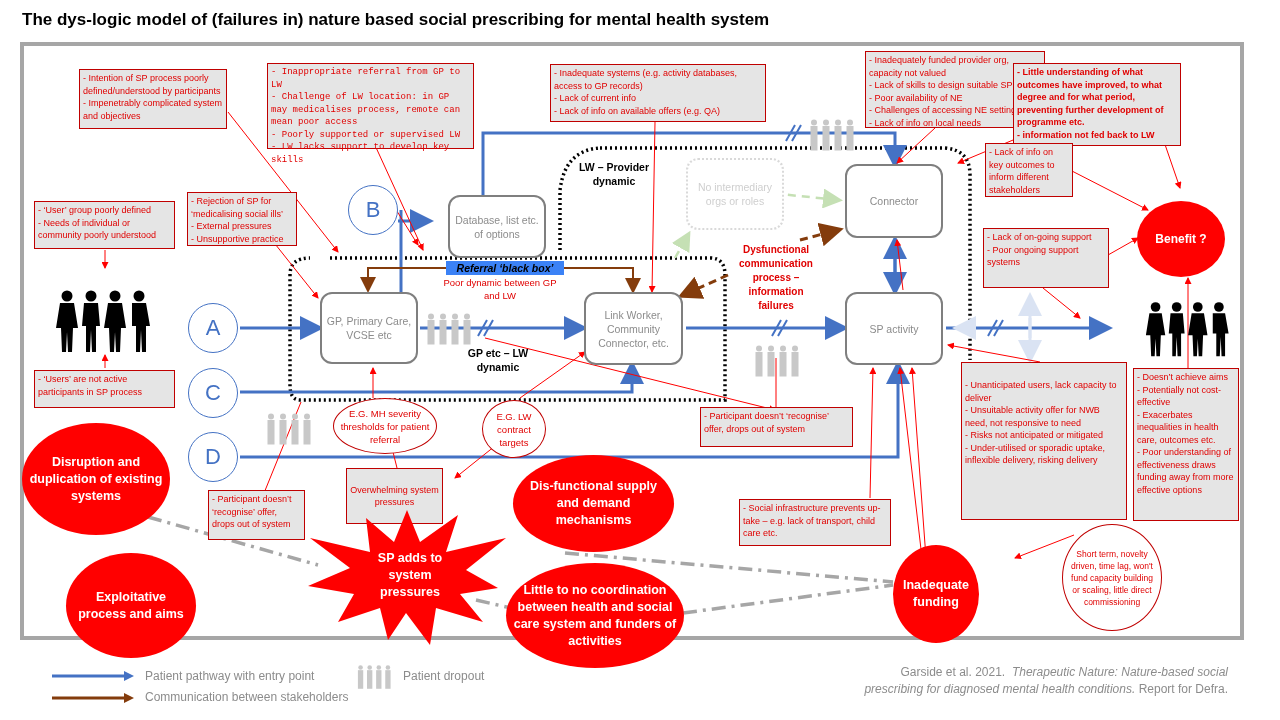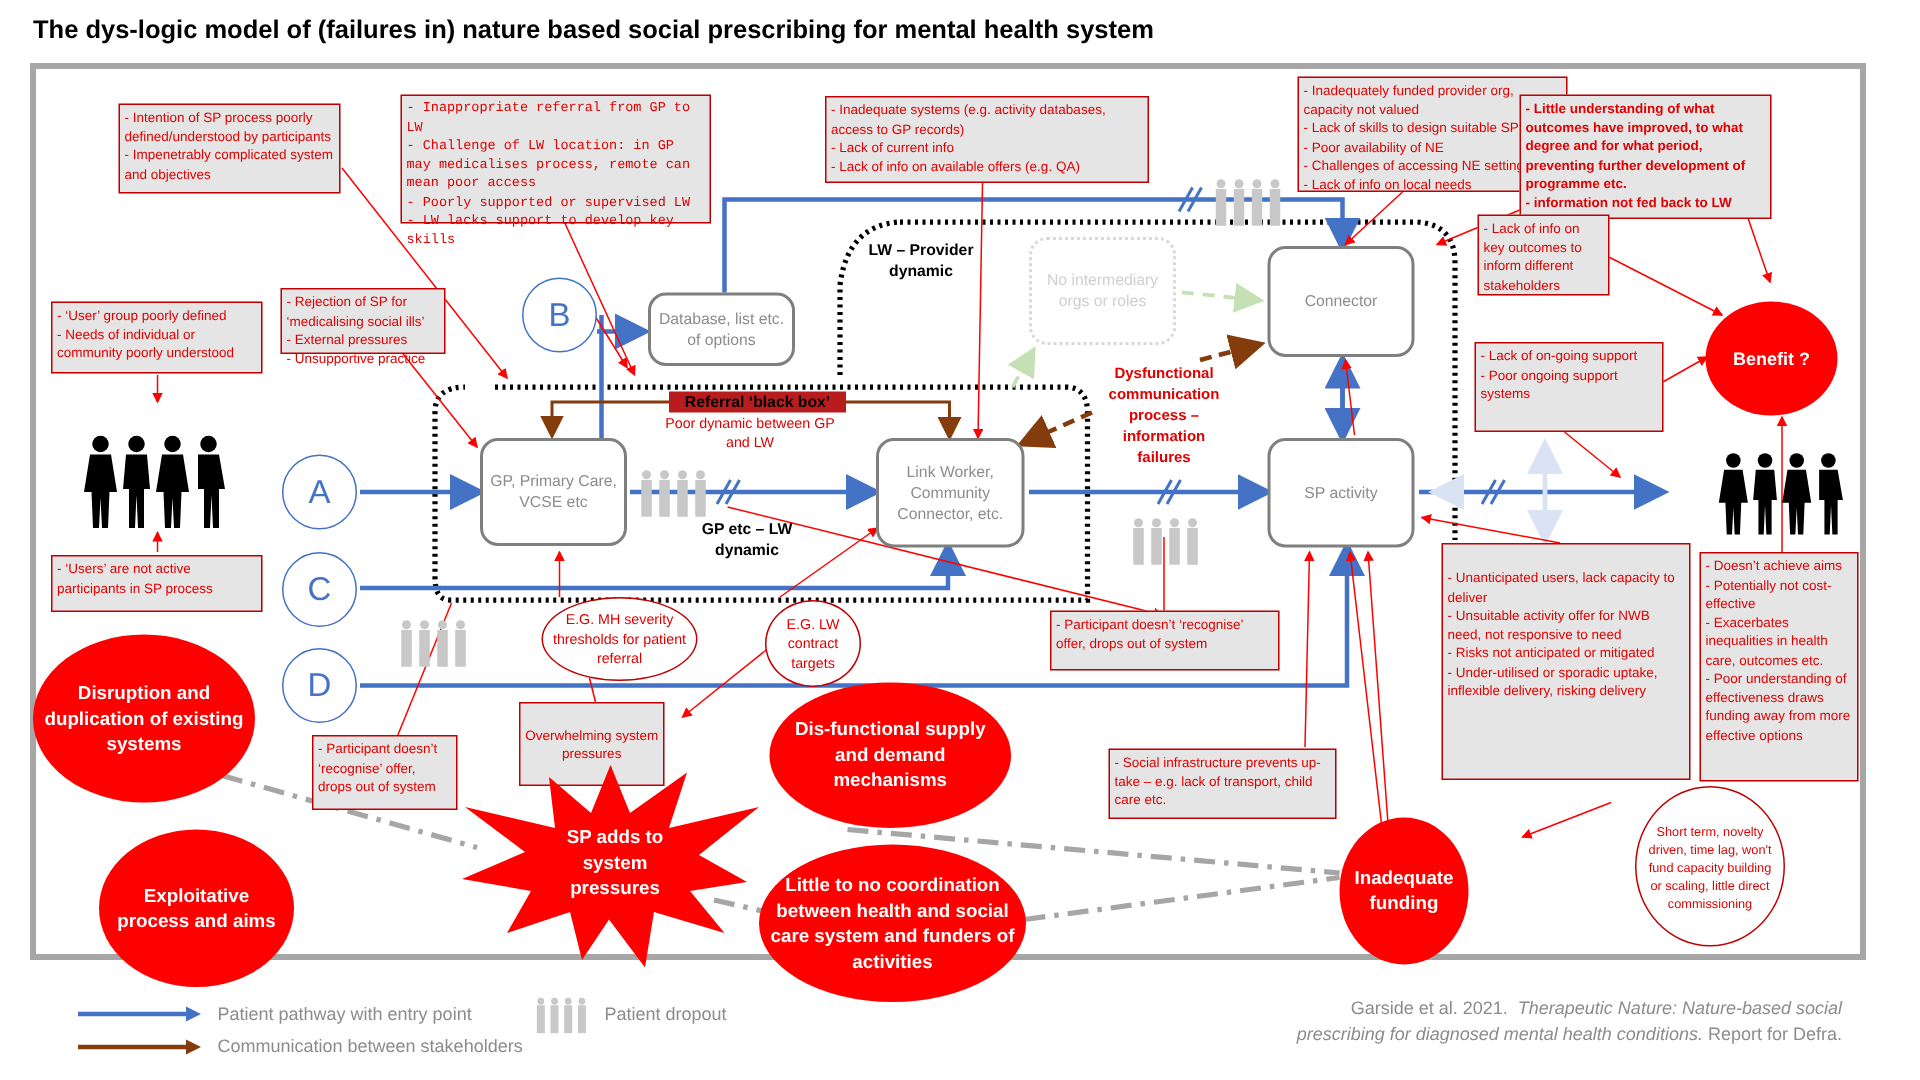--- a/index.html
+++ b/index.html
@@ -7,21 +7,21 @@
   .title { position:absolute; left:22px; top:10px; font-size:17px; font-weight:bold; color:#000; font-family:"Liberation Sans", sans-serif; }
   .frame { position:absolute; left:20px; top:42px; width:1224px; height:598px; border:4px solid #a6a6a6; box-sizing:border-box; }
   svg.wires { position:absolute; left:0; top:0; width:1280px; height:720px; }
   .abs { position:absolute; box-sizing:border-box; }
   .note { position:absolute; box-sizing:border-box; border:1px solid #c00000; background:#e5e5e5; color:#e00000; font-size:9px; line-height:12.5px; padding:2px 3px; }
   .note div { white-space:normal; }
   .node { position:absolute; box-sizing:border-box; border:2px solid #7f7f7f; border-radius:12px; background:#fff; color:#8c8c8c; font-size:10.5px; text-align:center; display:flex; align-items:center; justify-content:center; line-height:14px; padding:2px; }
   .node.faint { border:2px dotted #d9d9d9; color:#cfcfcf; }
   .entry { position:absolute; width:50px; height:50px; border-radius:50%; border:1.5px solid #4472c4; background:#fff; color:#4472c4; font-size:22px; display:flex; align-items:center; justify-content:center; box-sizing:border-box; }
   .blob { position:absolute; border-radius:50%; background:#ff0000; color:#fff; font-weight:bold; text-align:center; display:flex; align-items:center; justify-content:center; font-size:12.5px; line-height:17px; box-sizing:border-box; padding:6px; }
-  .oval-note { position:absolute; border-radius:50%; border:1px solid #c00000; background:#fff; color:#e00000; font-size:9.5px; text-align:center; display:flex; align-items:center; justify-content:center; line-height:13px; box-sizing:border-box; padding:6px;margin-left:28px; }
+  .oval-note { position:absolute; border-radius:50%; border:1px solid #c00000; background:#fff; color:#e00000; font-size:9.5px; text-align:center; display:flex; align-items:center; justify-content:center; line-height:13px; box-sizing:border-box; padding:6px; }
   .label-black { position:absolute; color:#000; font-size:10.5px; font-weight:bold; text-align:center; line-height:14px; }
   .label-red { position:absolute; color:#e00000; font-size:9.5px; text-align:center; line-height:13px; }
   .label-redb { position:absolute; color:#e00000; font-size:10px; font-weight:bold; text-align:center; line-height:14px; }
   .legend-text { position:absolute; color:#8c8c8c; font-size:12px; }
   .cite { position:absolute; right:52px; top:664px; color:#8c8c8c; font-size:12px; text-align:right; line-height:17px; }
   .cite i { font-style:italic; }
   .people { position:absolute; }
 </style>
 </head>
 <body>
@@ -192,28 +192,28 @@
       <rect x="77" y="13" width="14" height="49"></rect>
     </g>
   </svg>
 
 <div class="entry" style="left:188px;top:303px;">A</div>
 <div class="entry" style="left:348px;top:185px;">B</div>
 <div class="entry" style="left:188px;top:368px;">C</div>
 <div class="entry" style="left:188px;top:432px;">D</div>
 
 <div class="node" style="left:320px;top:292px;width:98px;height:72px;">GP, Primary Care, VCSE etc</div>
-<div class="node" style="left:432px;top:195px;width:98px;height:49px;">Database, list etc. of options</div>
+<div class="node" style="left:448px;top:195px;width:98px;height:63px;">Database, list etc. of options</div>
 <div class="node" style="left:584px;top:292px;width:99px;height:73px;">Link Worker, Community Connector, etc.</div>
 <div class="node faint" style="left:686px;top:158px;width:98px;height:72px;">No intermediary orgs or roles</div>
 <div class="node" style="left:845px;top:164px;width:98px;height:74px;">Connector</div>
 <div class="node" style="left:845px;top:292px;width:98px;height:73px;">SP activity</div>
 
 <div class="label-black" style="left:578px;top:160px;width:72px;">LW – Provider dynamic</div>
-<div class="label-black" style="left:446px;top:261px;width:118px;background:#b91c1c;">Referral ‘black box’</div>
+<div class="label-black" style="left:446px;top:261px;width:118px;background:#3b82f6;font-style:italic;">Referral ‘black box’</div>
 <div class="label-red" style="left:435px;top:276px;width:130px;">Poor dynamic between GP and LW</div>
 <div class="label-black" style="left:462px;top:346px;width:72px;">GP etc – LW dynamic</div>
 <div class="label-redb" style="left:735px;top:243px;width:82px;">Dysfunctional communication process – information failures</div>
 
 <div class="note" style="left:79px;top:69px;width:148px;height:60px;">
     <div>- Intention of SP process poorly defined/understood by participants</div>
     <div>- Impenetrably complicated system and objectives</div>
   </div>
 <div class="note" style="left:267px;top:63px;width:207px;height:86px;font-family:Liberation Mono, monospace;">
     <div>- Inappropriate referral from GP to LW</div>
@@ -233,21 +233,21 @@
     <div>- Challenges of accessing NE setting</div>
     <div>- Lack of info on local needs</div>
   </div>
 <div class="note" style="left:1013px;top:63px;width:168px;height:83px;font-weight:bold;">
     <div>- Little understanding of what outcomes have improved, to what degree and for what period, preventing further development of programme etc.</div>
     <div>- information not fed back to LW</div>
   </div>
 <div class="note" style="left:985px;top:143px;width:88px;height:54px;">
     <div>- Lack of info on key outcomes to inform different stakeholders</div>
   </div>
-<div class="note" style="left:187px;top:192px;width:110px;height:44px;">
+<div class="note" style="left:187px;top:192px;width:110px;height:54px;">
     <div>- Rejection of SP for ‘medicalising social ills’</div>
     <div>- External pressures</div>
     <div>- Unsupportive practice</div>
   </div>
 <div class="note" style="left:34px;top:201px;width:141px;height:48px;">
     <div>- ‘User’ group poorly defined</div>
     <div>- Needs of individual or community poorly understood</div>
   </div>
 <div class="note" style="left:34px;top:370px;width:141px;height:38px;">
     <div>- ‘Users’ are not active participants in SP process</div>

